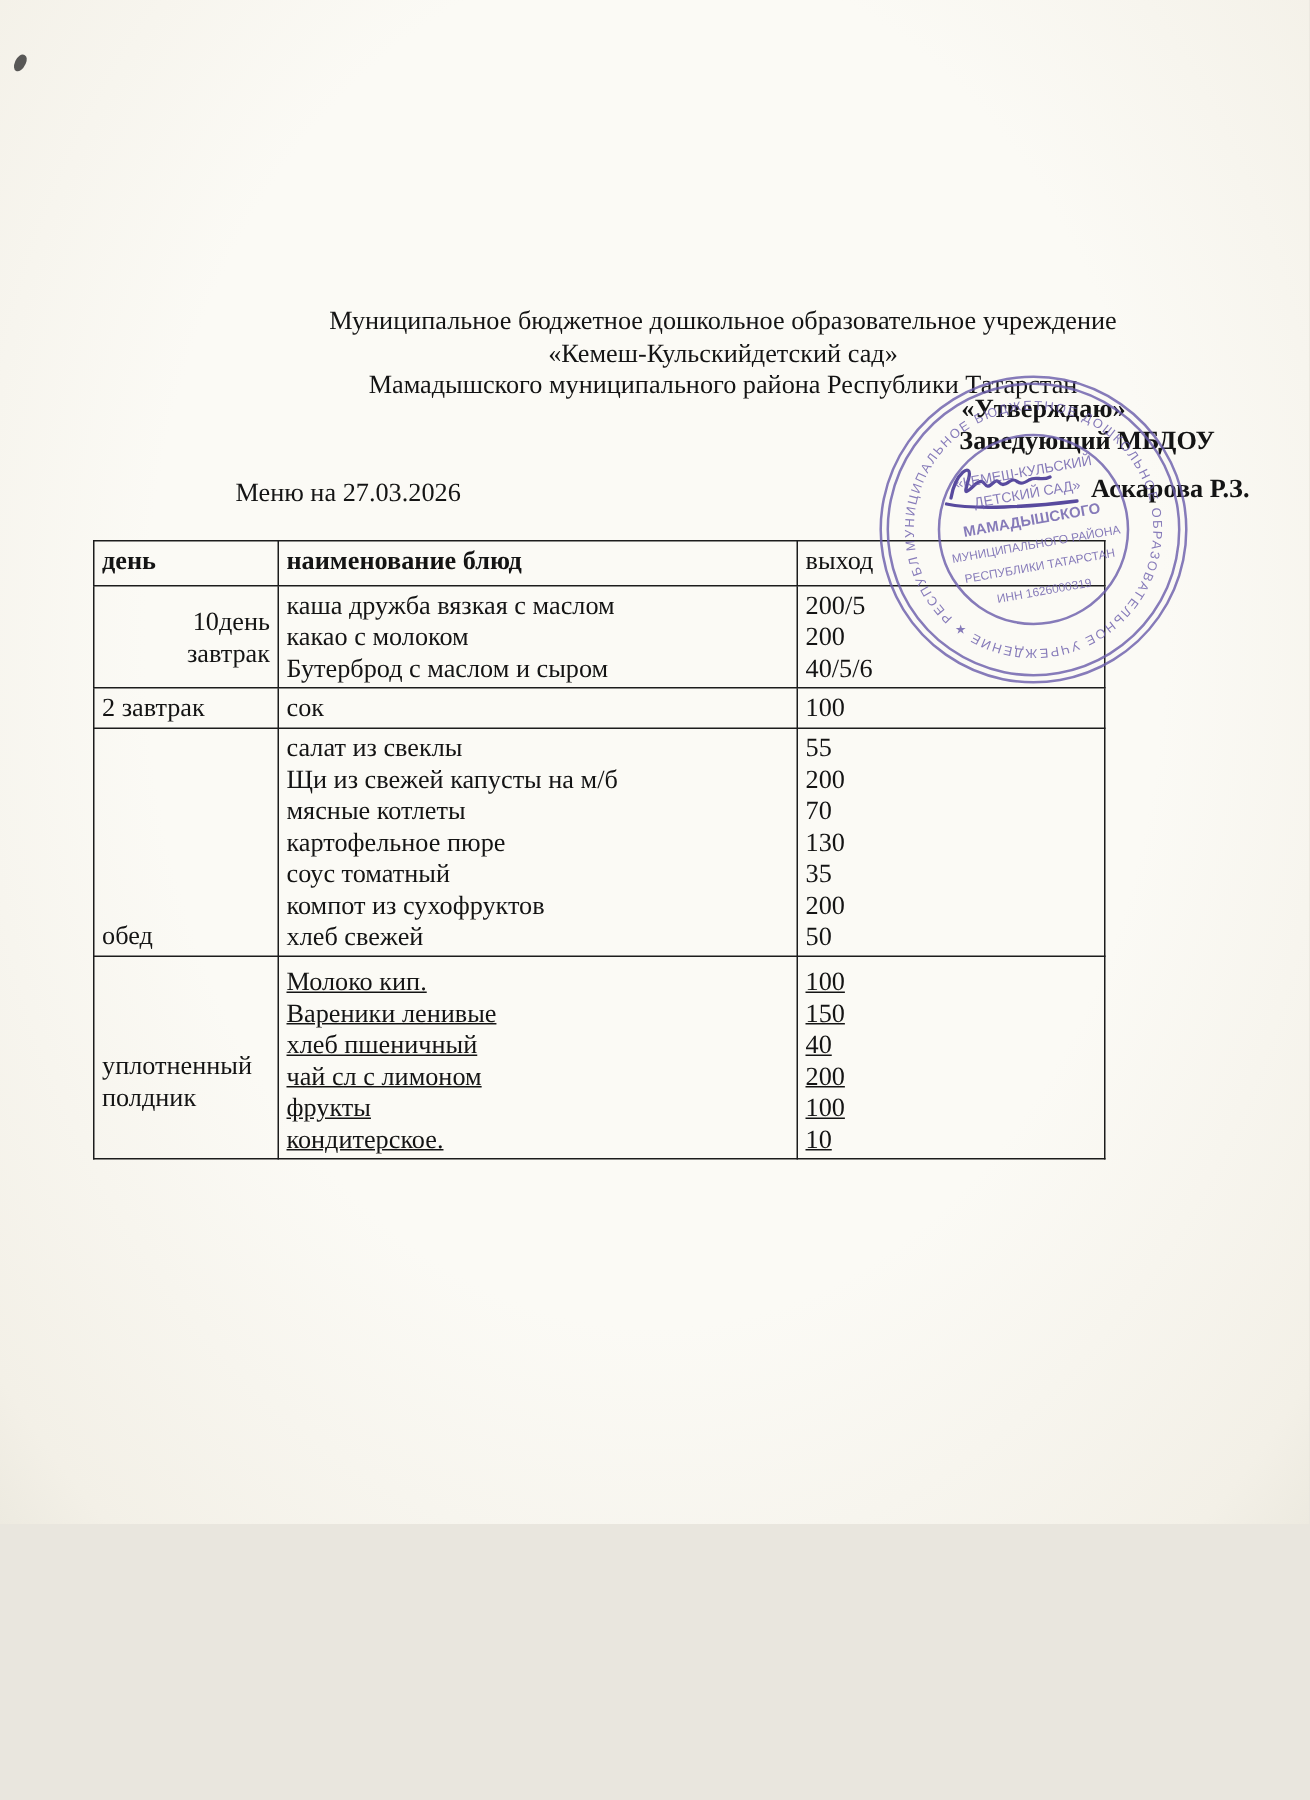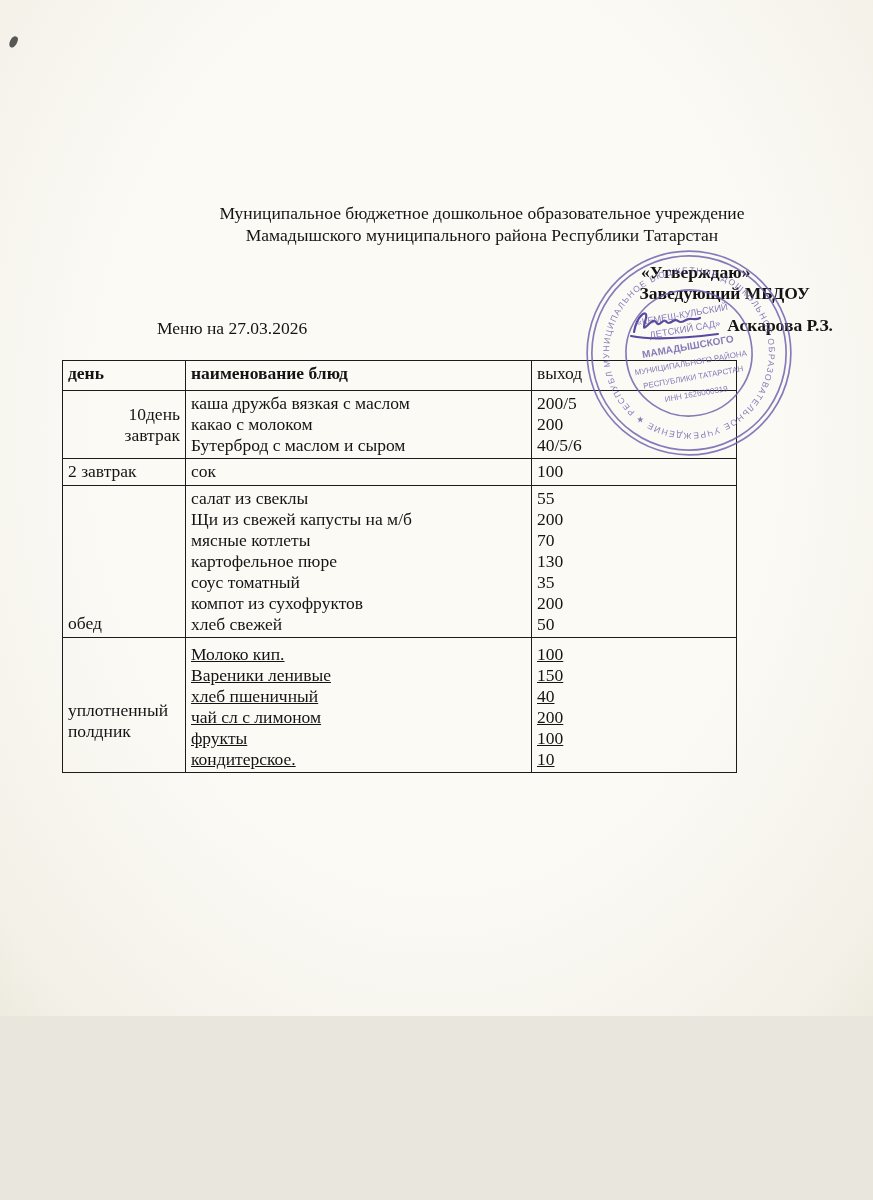--- a/index.html
+++ b/index.html
@@ -49,20 +49,21 @@
 </style>
 </head>
 <body>
 
 <div class="page">
 
   <div class="speck"></div>
 
   <div class="doc-header">
     <div>Муниципальное бюджетное дошкольное образовательное  учреждение</div>
+    <div>«Кемеш-Кульскийдетский сад»</div>
     <div>Мамадышского муниципального района Республики Татарстан</div>
   </div>
 
   <div class="approval">
     <div class="a1">«Утверждаю»</div>
     <div class="a2">Заведующий МБДОУ</div>
     <div class="sig-row">
       <svg class="sig-svg" viewBox="0 0 96 40">
         <g fill="none" stroke="#584a9e" stroke-width="2.2" stroke-linecap="round">
           <path d="M6 27 C9 10 20 3 18 13 C16 22 13 27 22 18 C30 11 27 24 34 17 C39 12 37 22 45 16 C51 12 49 21 58 15 C63 12 66 16 72 13"></path>

